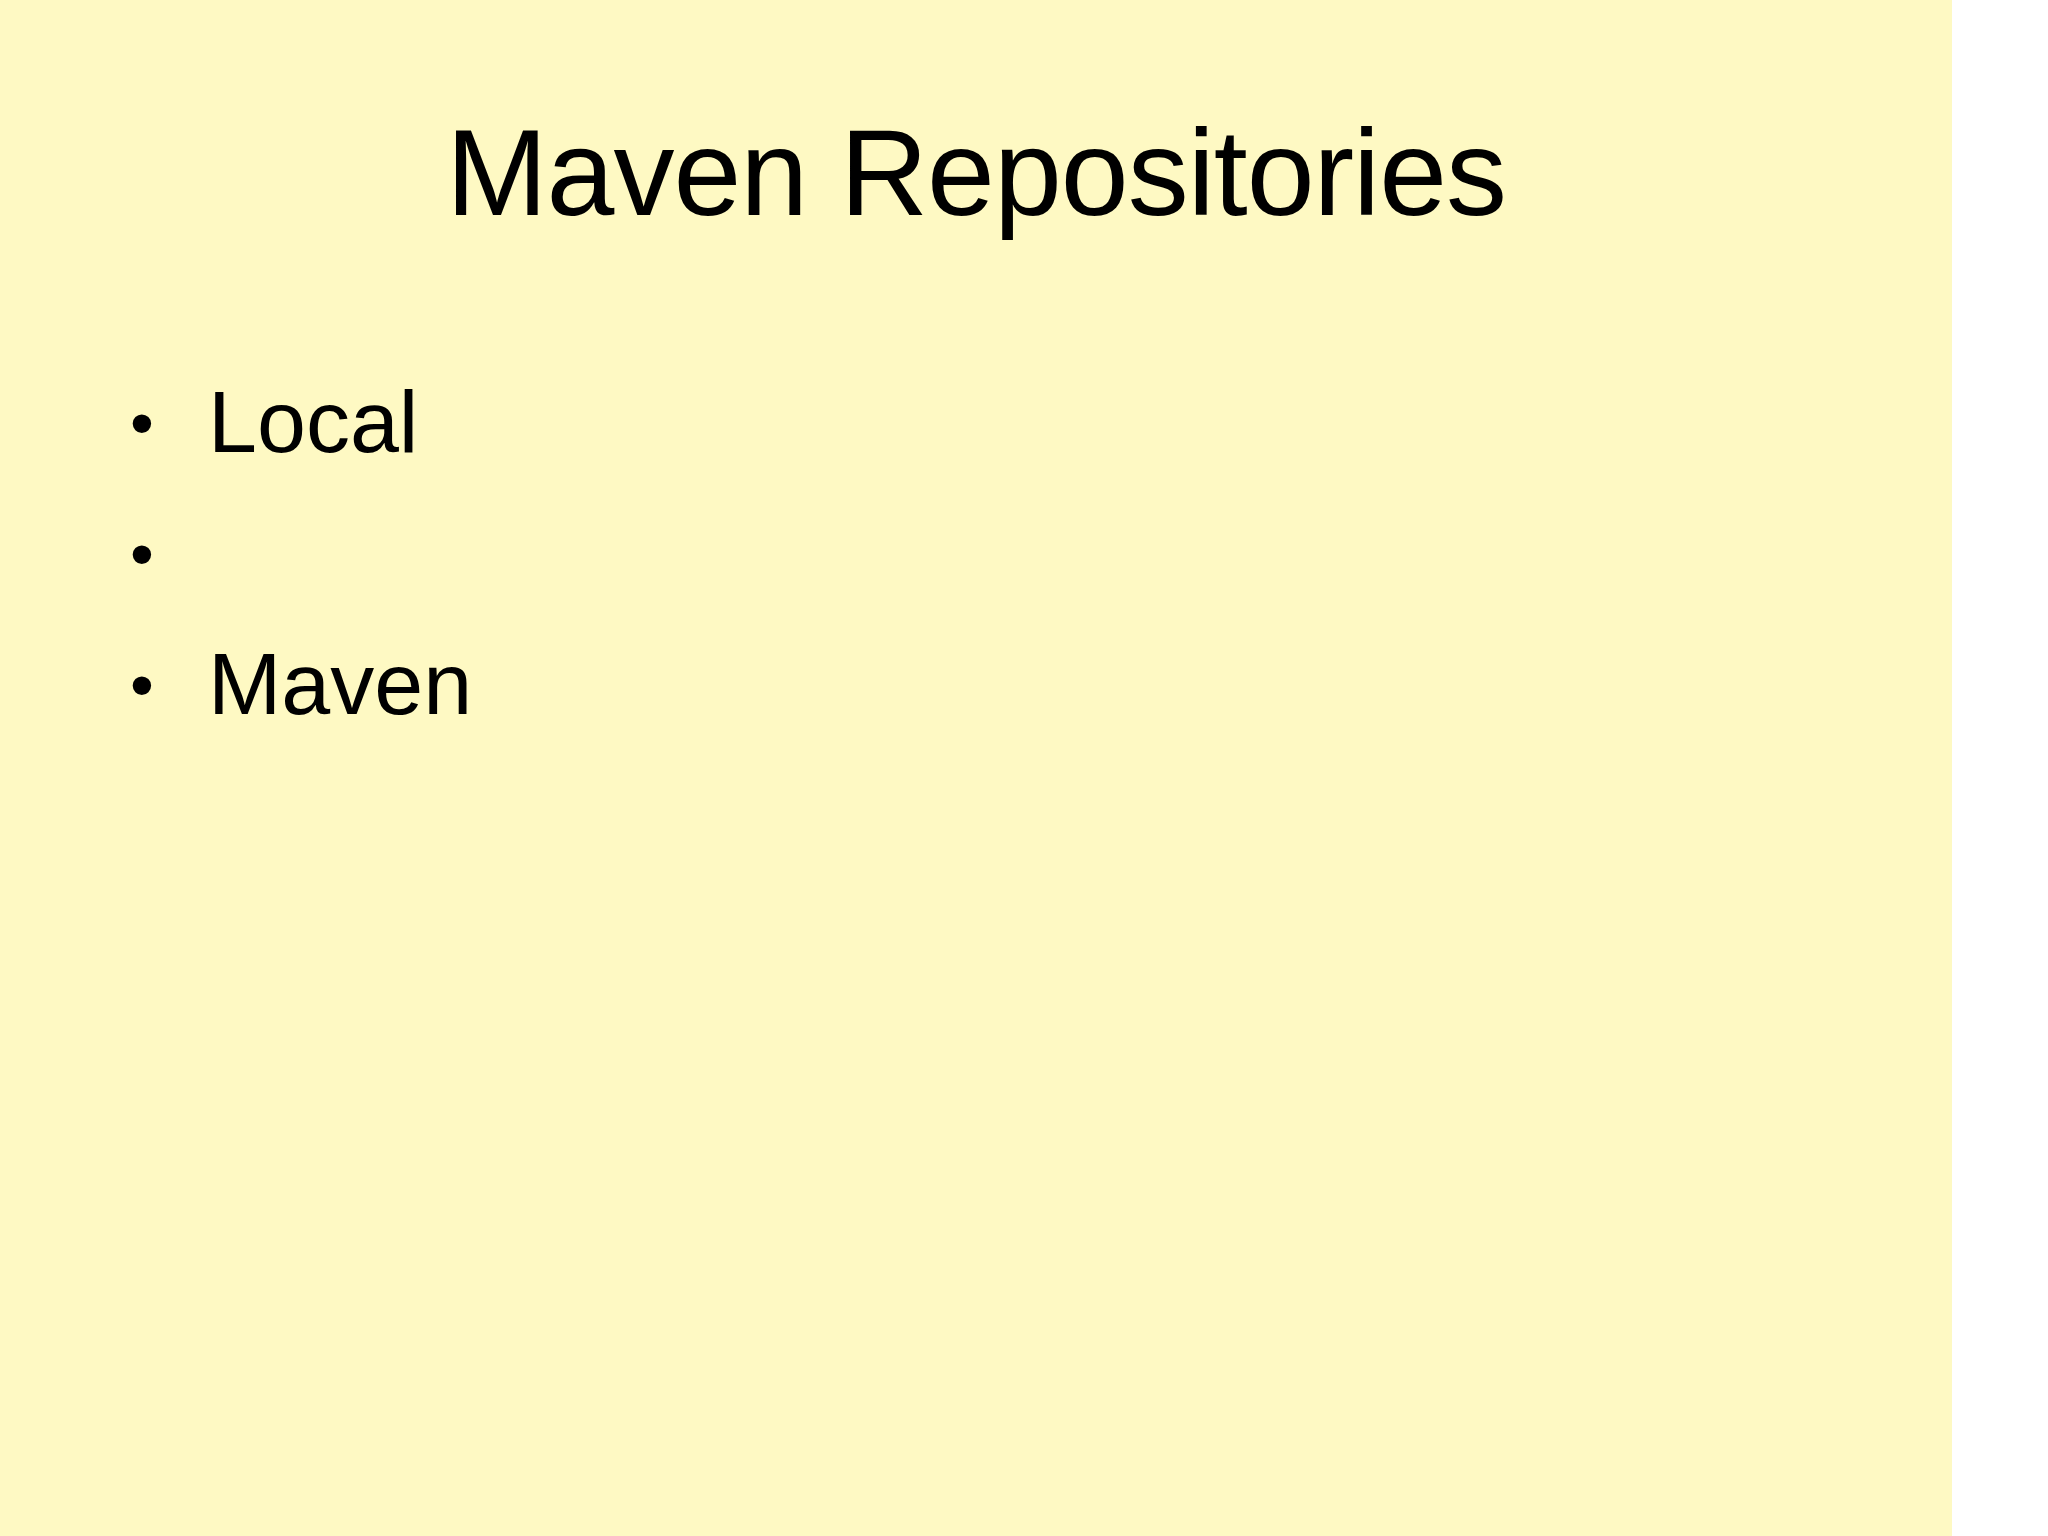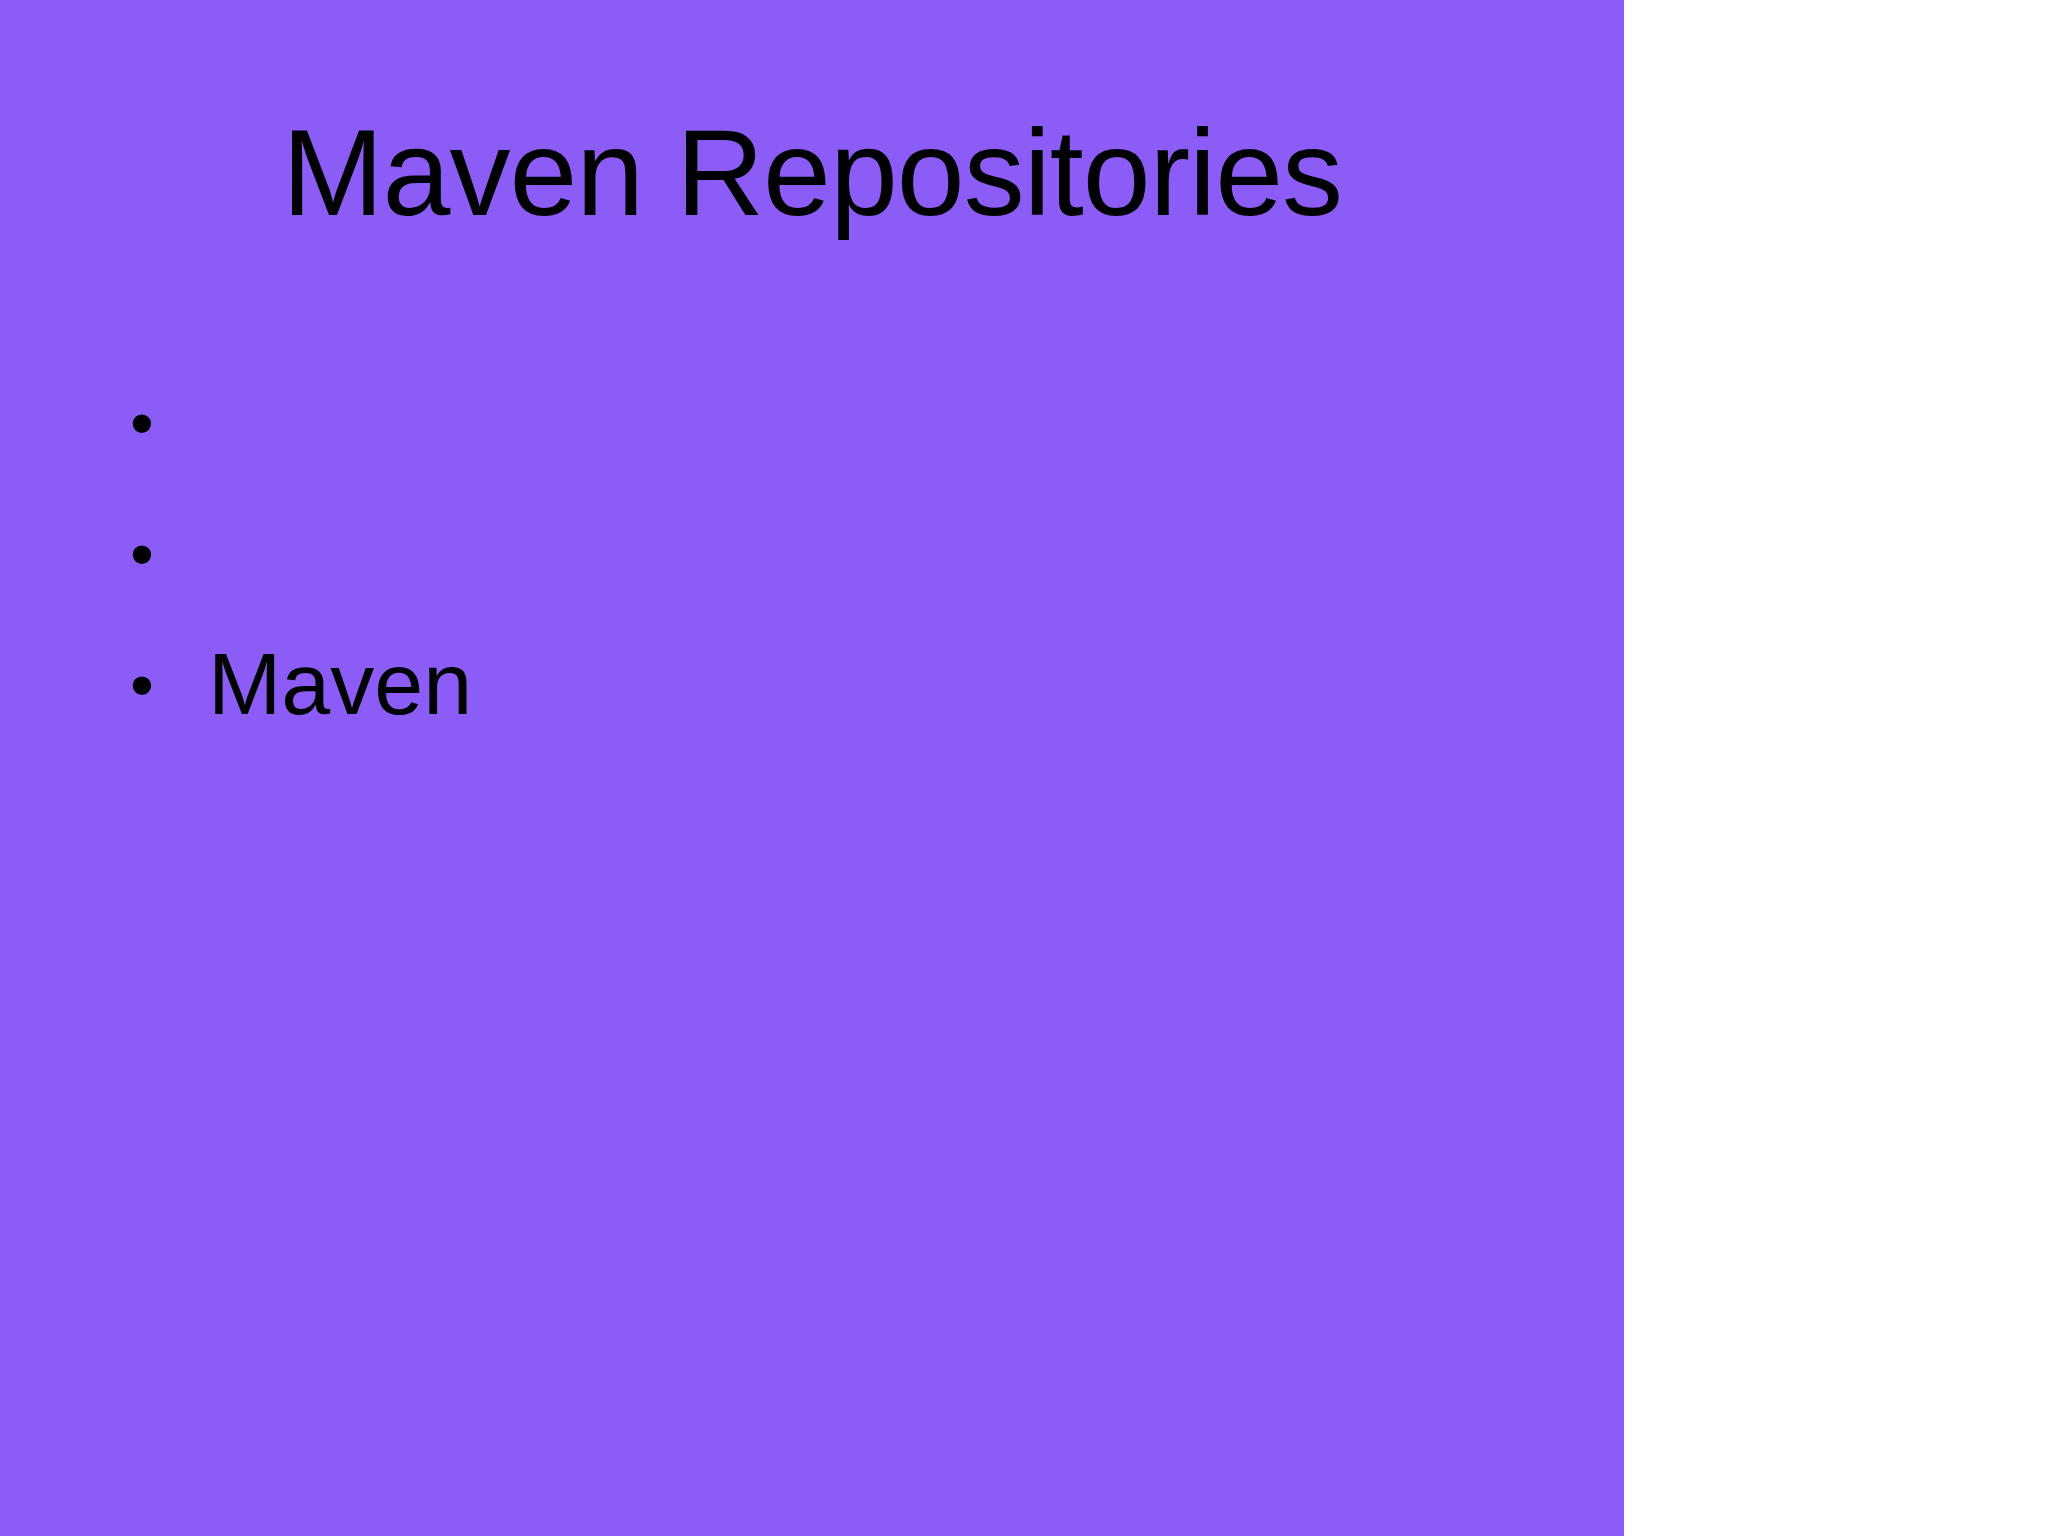--- a/index.html
+++ b/index.html
@@ -6,23 +6,23 @@
     margin: 0;
     padding: 0;
     width: 2048px;
     height: 1536px;
     overflow: hidden;
     background: #ffffff;
     font-family: "Liberation Sans", sans-serif;
   }
   .slide {
     position: relative;
-    width: 1624px;
+    width: 1952px;
     height: 1536px;
-    background: #8b5cf6;
+    background: #fef9c3;
     color: #000000;
   }
   .slide-title {
     position: absolute;
     top: 100px;
     left: 0;
     width: 100%;
     margin: 0;
     text-align: center;
     font-size: 122px;
@@ -63,20 +63,21 @@
 </style>
 </head>
 <body>
 
 <div class="slide">
   <h1 class="slide-title">Maven Repositories</h1>
 
   <ul class="bullet-list">
     <li class="bullet-item">
       <span class="bullet-marker">•</span>
+      <span class="bullet-label">Local</span>
     </li>
     <li class="bullet-item">
       <span class="bullet-marker">•</span>
     </li>
     <li class="bullet-item">
       <span class="bullet-marker">•</span>
       <span class="bullet-label">Maven</span>
     </li>
   </ul>
 </div>

